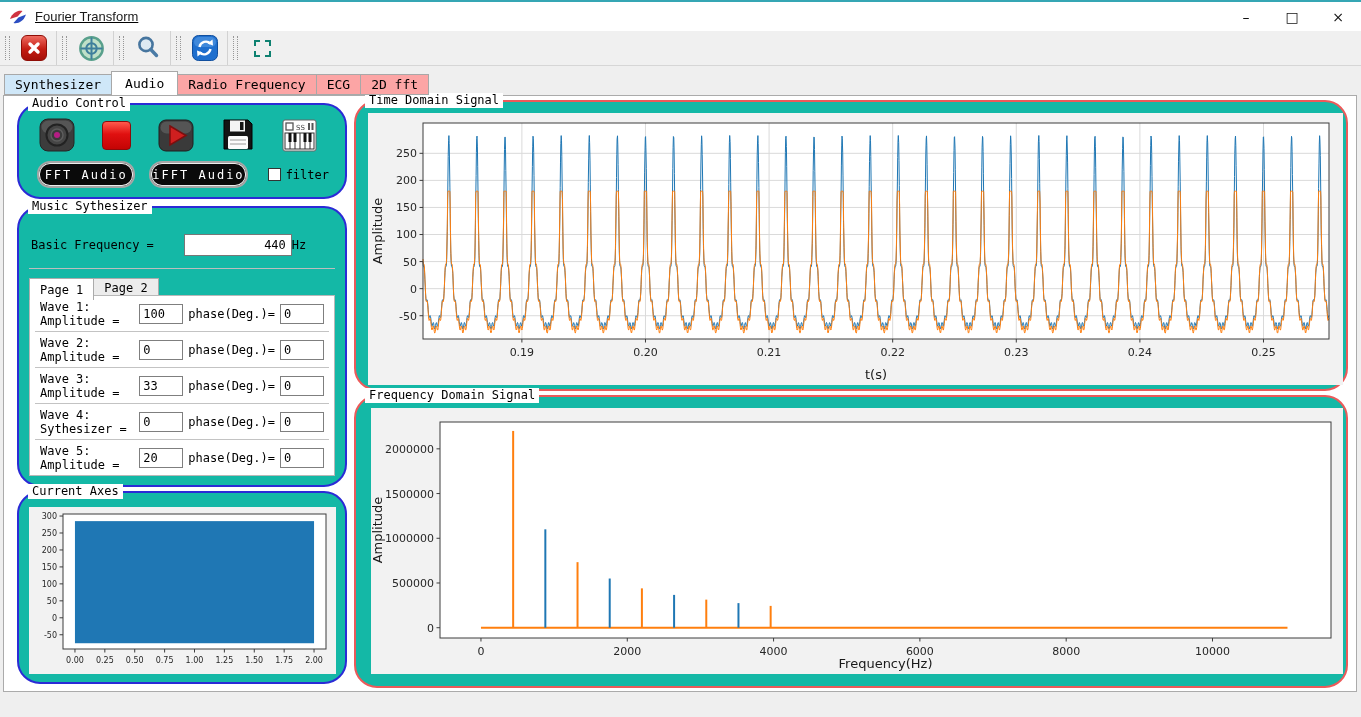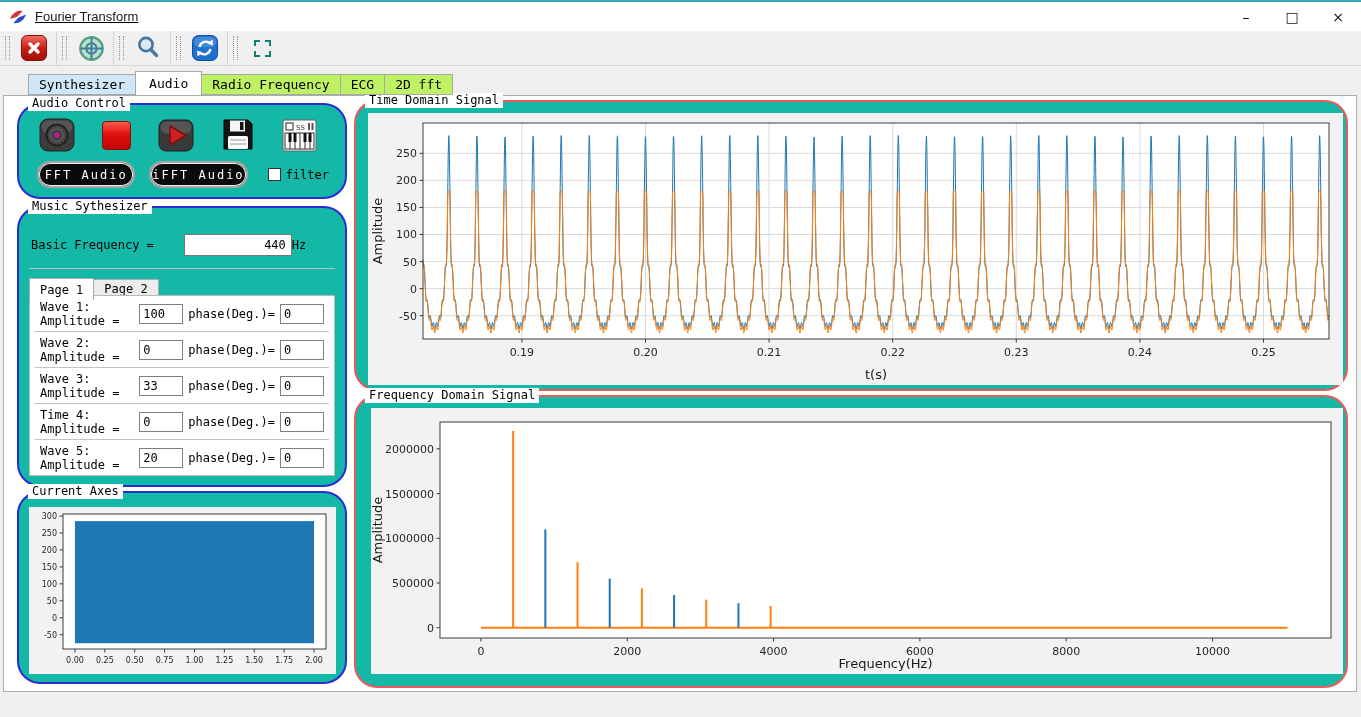--- a/index.html
+++ b/index.html
@@ -21,23 +21,23 @@
   .toolbar { position:absolute; top:31px; left:0; width:100%; height:35px; background:#f0f0f0;
              border-bottom:1px solid #d6d6d6; display:flex; align-items:center; }
   .tbgrp { display:flex; align-items:center; height:100%; padding:0 7px 0 5px; }
   .thandle { width:5px; height:24px; border-left:1px dotted #979797; border-right:1px dotted #979797; margin-right:9px; }
   .tbtn { width:30px; height:30px; display:flex; align-items:center; justify-content:center; }
   .tsep { width:1px; height:34px; background:#d2d2d2; }
   .tb-red { width:26px; height:26px; border-radius:6px; background:linear-gradient(#ef6a5f,#c41c12 55%,#a50f08);
             border:1px solid #8f0d06; display:flex; align-items:center; justify-content:center; }
   .tb-dash { width:17px; height:17px; border:2px dashed #0e8171; }
   
-  .tabbar { position:absolute; top:72px; left:4px; height:23px; display:flex; align-items:flex-end; z-index:3;margin-left:24px; }
+  .tabbar { position:absolute; top:72px; left:4px; height:23px; display:flex; align-items:flex-end; z-index:3; }
   .tab { height:21px; padding:0 10px; display:flex; align-items:center; font-size:13px;
-         background:#bef264; border:1px solid #a8a8a8; margin-right:-1px; }
+         background:#fca5a5; border:1px solid #a8a8a8; margin-right:-1px; }
   .tab.hl { background:#cfe7f8; }
   .tab.sel { height:24px; background:#ffffff; border-bottom:none; z-index:4; padding:0 13px; }
   .tabpage { position:absolute; top:95px; left:3px; width:1354px; height:597px; background:#ffffff;
              border:1px solid #ababab; }
   
   .gb { position:absolute; border-radius:23px; background:#14b8a6; }
   .gb.blue { border:2px solid #2b2bd6; }
   .gb.red  { border:2px solid #ec5a5a;text-decoration:underline; }
   .gb-title { position:absolute; top:-9px; left:9px; background:#fff; padding:0 4px; font-size:12px; line-height:15px; }
   #gb-audio { left:13px; top:7px;  width:330px; height:96px; }
@@ -55,21 +55,21 @@
           display:flex; align-items:center; justify-content:center; font-size:12px; letter-spacing:2px; }
   .filter-wrap { display:flex; align-items:center; gap:5px; margin-left:6px; }
   .cb { width:13px; height:13px; border:1px solid #333; background:#fff; display:inline-block; }
   .sm-label { font-size:12px; }
   
   .freq-row { display:flex; align-items:center; margin:26px 12px 0 12px; font-size:12px; }
   .freq-input { width:108px; height:22px; border:1px solid #777; font:12px "DejaVu Sans Mono", monospace;
                 text-align:right; padding:0 5px; margin-left:30px; }
   .hz { margin-left:0; }
   .m-sep { border:none; border-top:1px solid #bdbdbd; margin:12px 10px 0 10px; }
-  .page-tabs { display:flex; align-items:center; margin:9px 0 0 10px; height:22px; }
+  .page-tabs { display:flex; align-items:flex-start; margin:9px 0 0 10px; height:22px; }
   .ptab { height:20px; padding:0 10px; display:flex; align-items:center; font-size:12px;
           background:#ececec; border:1px solid #ababab; margin-right:-1px; }
   .ptab.sel { height:22px; background:#fff; border-bottom:none; z-index:2; }
   .page-frame { position:absolute; left:10px; right:10px; top:87px; bottom:9px;
                 border:1px solid #b8b8b8; display:flex; flex-direction:column; background:#fff; }
   .wave-row { flex:1; display:flex; align-items:center; gap:5px; padding:0 5px; margin:0 5px; font-size:12px; }
   .wave-row + .wave-row { border-top:1px solid #c3c3c3; }
   .winput { width:44px; height:20px; border:1px solid #7f7f7f; font:12px "DejaVu Sans Mono", monospace; padding:0 3px; }
   
   .fig { position:absolute; }
@@ -251,21 +251,21 @@
         <span>phase(Deg.)=</span>
         <input class="winput" value="0" style="">
       </div>
       <div class="wave-row">
         <span>Wave 3: Amplitude =</span>
         <input class="winput" value="33" style="">
         <span>phase(Deg.)=</span>
         <input class="winput" value="0" style="">
       </div>
       <div class="wave-row">
-        <span>Time 4: Amplitude =</span>
+        <span>Wave 4: Sythesizer =</span>
         <input class="winput" value="0" style="">
         <span>phase(Deg.)=</span>
         <input class="winput" value="0" style="">
       </div>
       <div class="wave-row">
         <span>Wave 5: Amplitude =</span>
         <input class="winput" value="20" style="">
         <span>phase(Deg.)=</span>
         <input class="winput" value="0" style="">
       </div>

